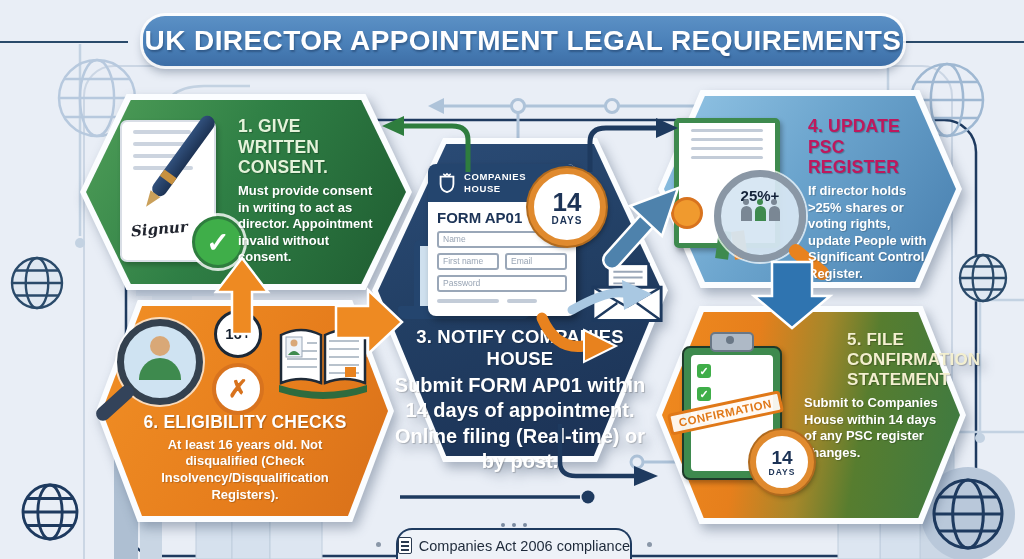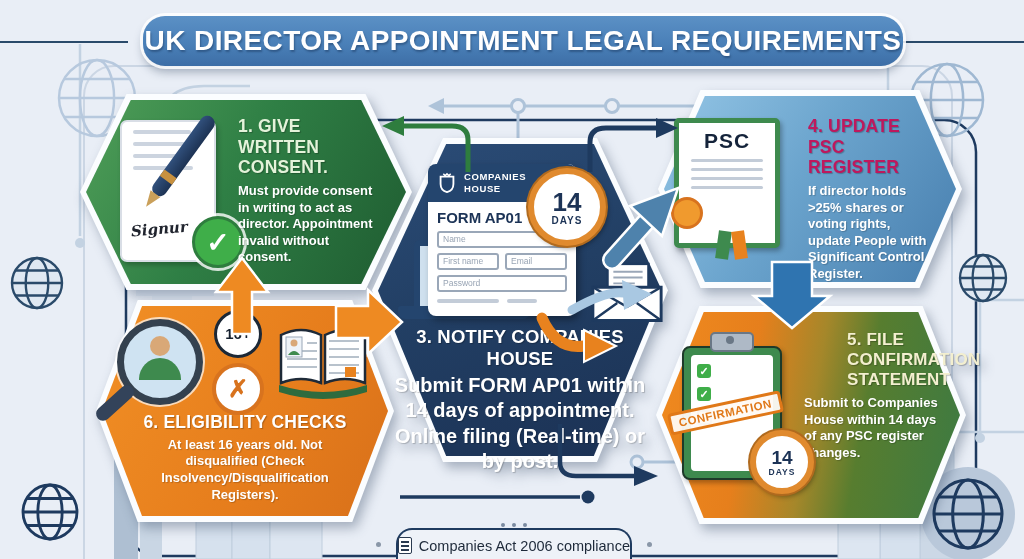--- a/index.html
+++ b/index.html
@@ -338,28 +338,36 @@
       </div>
     </div>
   </div>
 
   <div class="hex hex4" style="left:658px;top:90px;width:304px;height:198px;">
     <div class="hex-outer"></div>
     <div class="hex-inner g4"></div>
     <div class="hx4-content">
       <div class="cert-wrap">
         <div class="cert">
-          <div class="cert-label">PSC</div>
           <div class="cert-line"></div>
             <div class="cert-line"></div>
             <div class="cert-line"></div>
             <div class="cert-line"></div>
           <div class="rosette"></div>
           <div class="ribbon-g"></div>
             <div class="ribbon-o"></div>
+        </div>
+        <div class="mag4">
+          <div class="mag4-label">25%+</div>
+          <div class="people">
+            <span class="person grey"></span>
+              <span class="person"></span>
+              <span class="person grey"></span>
+          </div>
+          <div class="mag4-handle"></div>
         </div>
       </div>
       <div class="hx4-text">
         <div class="hx-title t-blue">4. UPDATE PSC REGISTER</div>
         <div class="hx-body">If director holds &gt;25% shares or voting rights, update People with Significant Control Register.</div>
       </div>
     </div>
   </div>
 
   <div class="hex hex5" style="left:656px;top:306px;width:310px;height:218px;">

